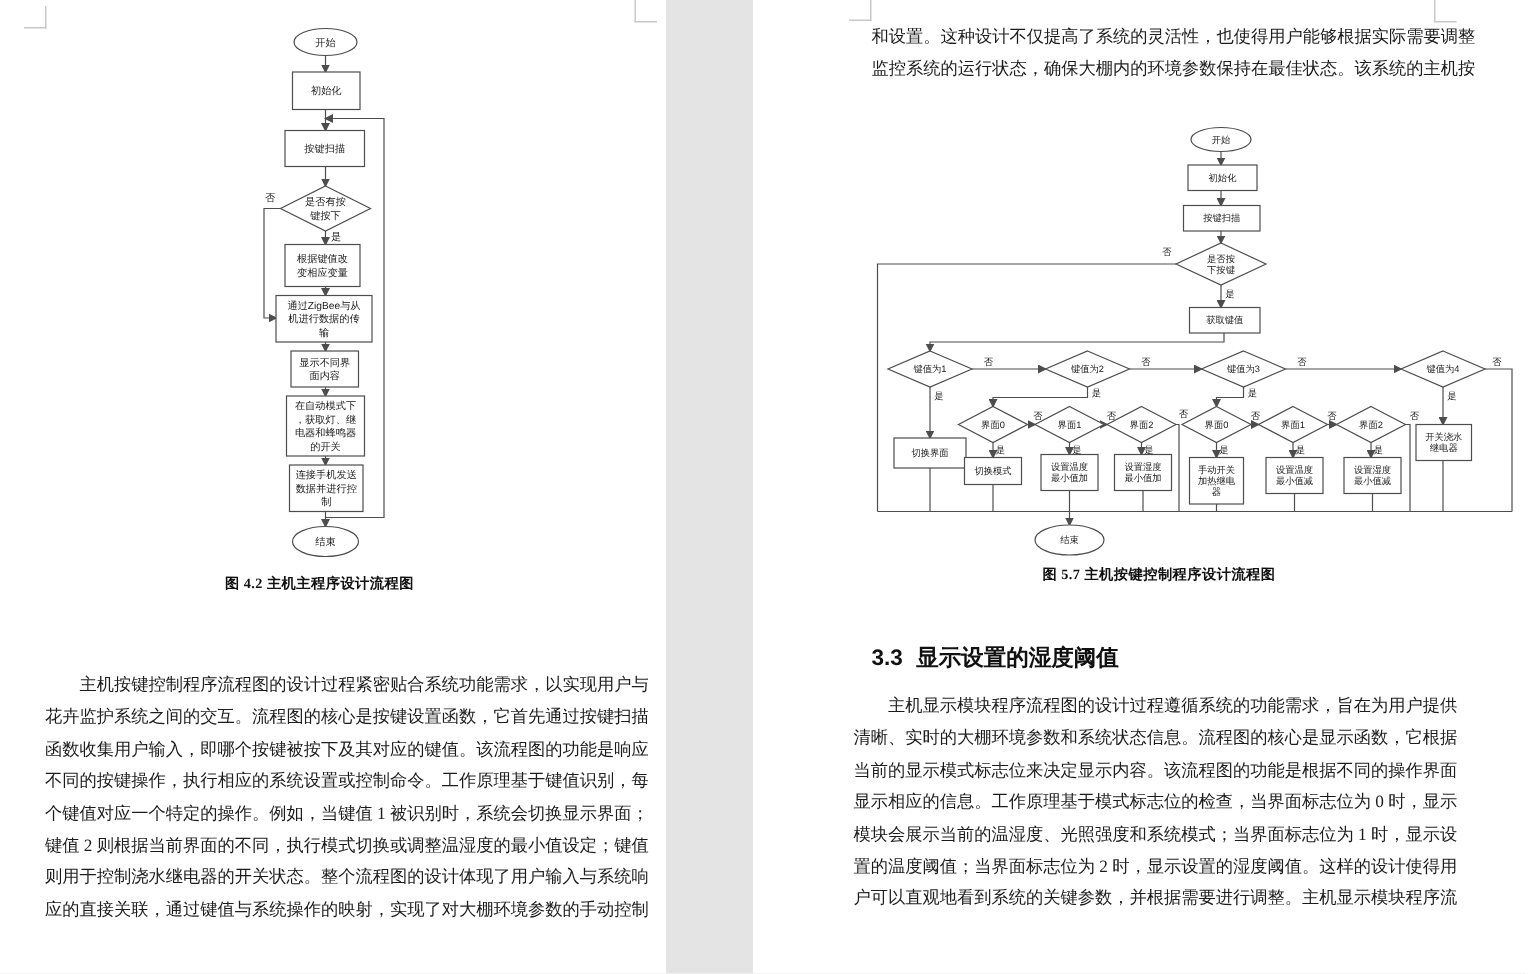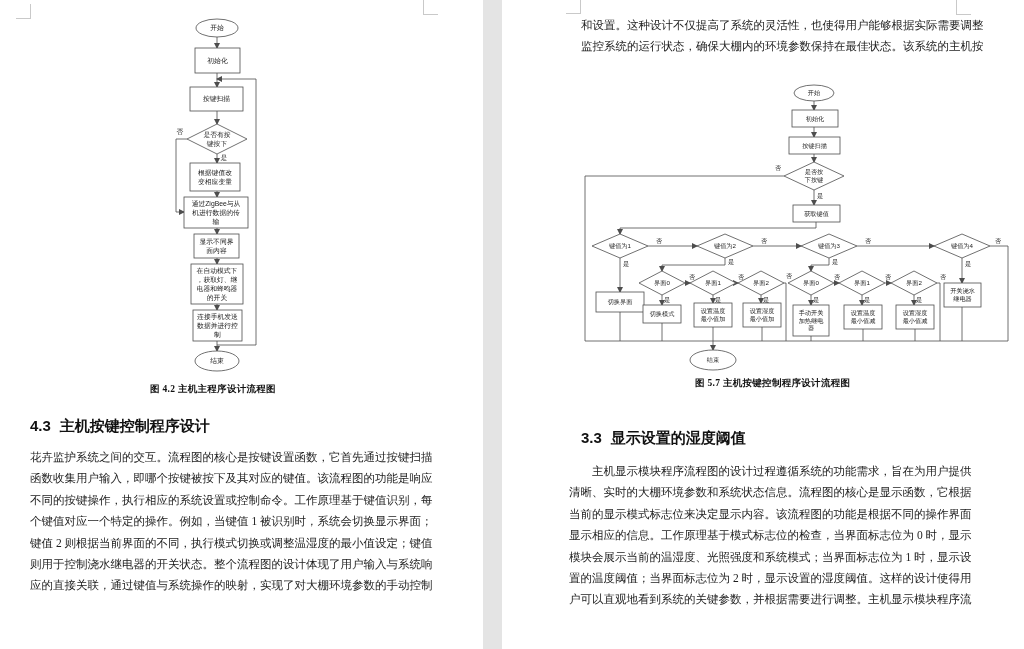--- a/index.html
+++ b/index.html
@@ -1,19 +1,19 @@
 <!DOCTYPE html>
 <html><head>
 <meta charset="utf-8">
 <style>
   html,body{margin:0;padding:0;}
   .viewport{position:relative;width:1024px;height:649px;background:#e4e4e4;overflow:hidden;
             font-family:"Liberation Serif","DejaVu Serif",serif;color:#1c1c1c;}
   .page{position:absolute;top:0;height:649px;background:#ffffff;}
-  .page-left{left:0;width:483px;}
+  .page-left{left:0;width:444px;}
   .page-right{left:502px;width:522px;}
   .cropmark{position:absolute;width:14px;height:14px;}
   .cm-tl{border-right:1px solid #c9c9c9;border-bottom:1px solid #c9c9c9;}
   .cm-tr{border-left:1px solid #c9c9c9;border-bottom:1px solid #c9c9c9;}
   .sec-heading{position:absolute;font-family:"Liberation Sans","DejaVu Sans",sans-serif;
                font-weight:bold;font-size:15px;color:#111;white-space:nowrap;}
   .sec-title{margin-left:9px;}
   .para{position:absolute;line-height:21.4px;font-size:11.5px;}
   .pline{text-align:justify;text-align-last:justify;white-space:nowrap;}
   .pline.short{text-align-last:left;}
@@ -27,25 +27,23 @@
 <body>
 
 <div class="viewport">
 
   <div class="page page-left">
     <div class="cropmark cm-tl" style="left:16px;top:4px;"></div>
     <div class="cropmark cm-tr" style="left:423px;top:0px;"></div>
 
     <div class="fig-caption" style="left:150px;top:383px;">图 4.2  主机主程序设计流程图</div>
 
-    <div class="sec-heading" style="left:30px;top:417px;">
-      <span>4.3</span><span class="sec-title">主机按键控制程序设计</span>
-    </div>
 
     <div class="para" style="left:30px;top:447px;width:394px;">
+      <div class="pline indent">主机按键控制程序流程图的设计过程紧密贴合系统功能需求，以实现用户与</div>
       <div class="pline">花卉监护系统之间的交互。流程图的核心是按键设置函数，它首先通过按键扫描</div>
       <div class="pline">函数收集用户输入，即哪个按键被按下及其对应的键值。该流程图的功能是响应</div>
       <div class="pline">不同的按键操作，执行相应的系统设置或控制命令。工作原理基于键值识别，每</div>
       <div class="pline">个键值对应一个特定的操作。例如，当键值 1 被识别时，系统会切换显示界面；</div>
       <div class="pline">键值 2 则根据当前界面的不同，执行模式切换或调整温湿度的最小值设定；键值</div>
       <div class="pline">则用于控制浇水继电器的开关状态。整个流程图的设计体现了用户输入与系统响</div>
       <div class="pline">应的直接关联，通过键值与系统操作的映射，实现了对大棚环境参数的手动控制</div>
     </div>
   </div>
 

